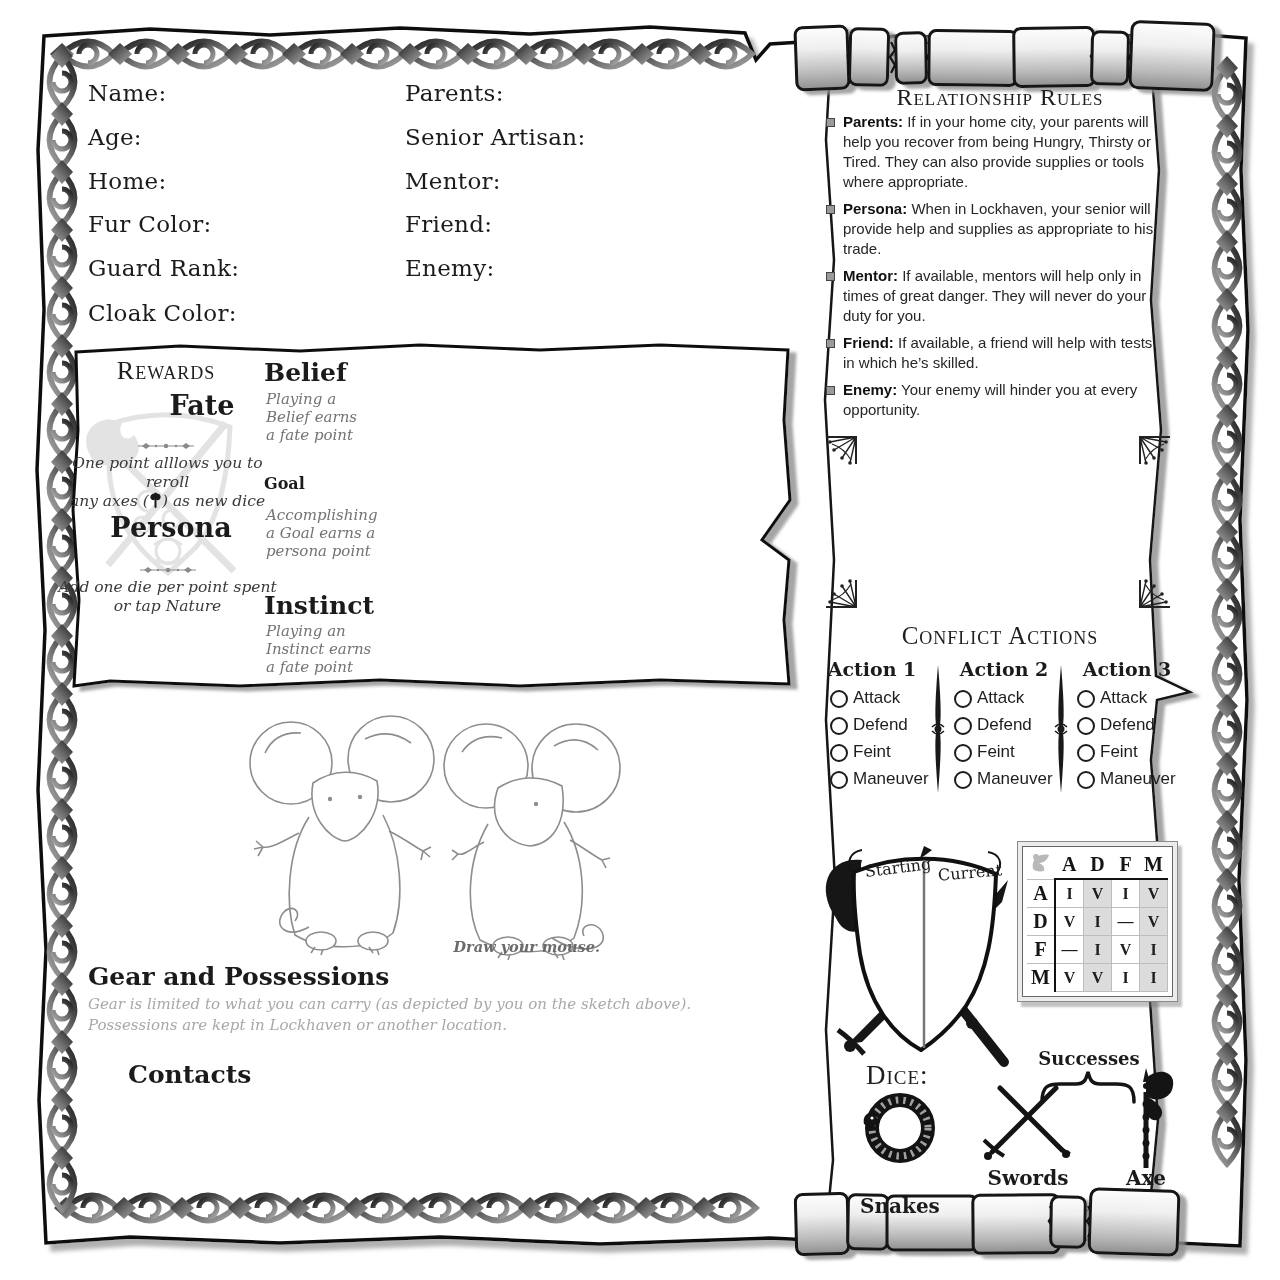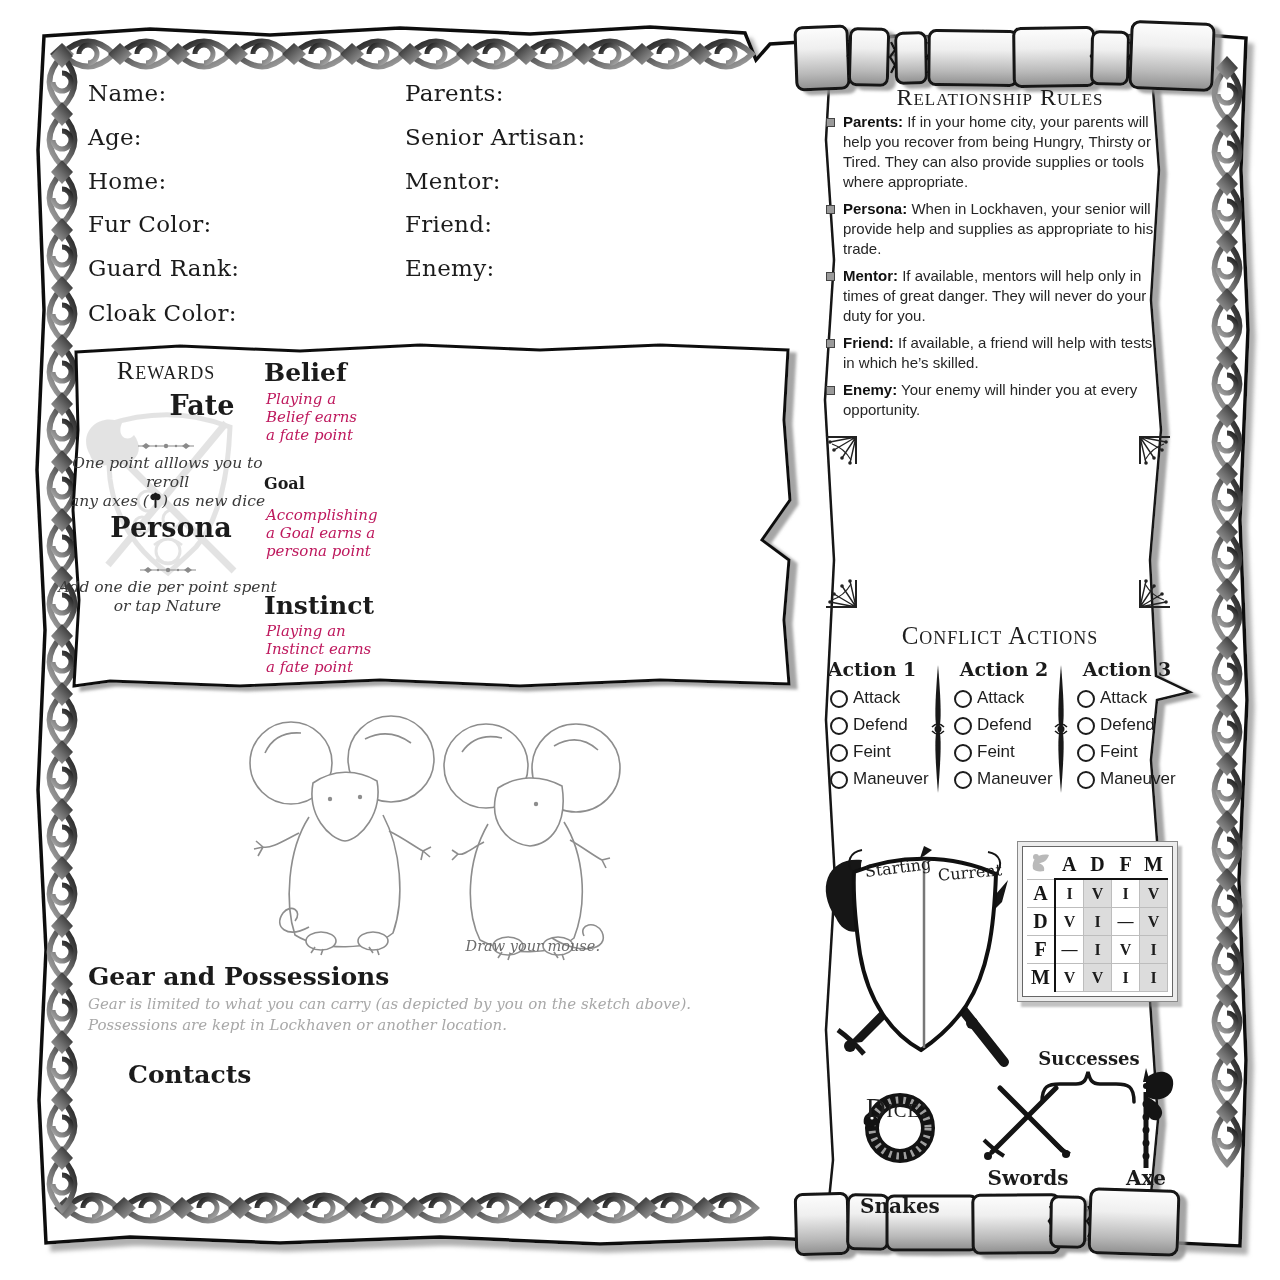--- a/index.html
+++ b/index.html
@@ -4,21 +4,21 @@
 <style>
   html,body{margin:0;padding:0;background:#fff;}
   .stage{position:relative;width:1280px;height:1280px;background:#fff;overflow:hidden;
          font-family:"DejaVu Serif",serif;}
   .abs{position:absolute;}
   .disp{font-family:"DejaVu Serif",serif;color:#1b1b1b;}
   .caps{font-family:"Liberation Serif",serif;font-variant:small-caps;font-weight:normal;
         color:#1e1e1e;letter-spacing:1px;}
   .sans{font-family:"Liberation Sans",sans-serif;color:#262626;}
   .note{font-family:"DejaVu Serif",serif;font-style:italic;color:#3a3a3a;}
-  .gnote{font-family:"DejaVu Serif",serif;font-style:italic;color:#be185d;}
+  .gnote{font-family:"DejaVu Serif",serif;font-style:italic;color:#737373;}
   .hint{font-family:"DejaVu Serif",serif;font-style:italic;color:#a8a8a8;}
   .ctr{text-align:center;}
   .pre{white-space:pre-line;}
   .flabel{font-size:23px;letter-spacing:0.3px;}
   .field{background:transparent;}
   .rr-list{width:342px;}
   .rr-item{display:flex;margin-bottom:7px;}
   .bullet{width:7px;height:7px;background:#9a9a9a;border:1.5px solid #444;
           margin:6px 8px 0 0;flex:none;}
   .rr-text{margin:0;font-size:15px;line-height:20px;}
@@ -387,21 +387,21 @@
 <div class="abs gnote pre" style="left:266px;top:506px;font-size:15px;line-height:18px;">Accomplishing
 a Goal earns a
 persona point</div>
 <div class="abs disp" style="left:264px;top:591px;font-size:25px;font-weight:bold;">Instinct</div>
 <div class="abs gnote pre" style="left:266px;top:622px;font-size:15px;line-height:18px;">Playing an
 Instinct earns
 a fate point</div>
 <div class="abs field" style="left:400px;top:360px;width:370px;height:310px;"></div>
 
 <div class="abs field" style="left:240px;top:695px;width:380px;height:240px;"></div>
-<div class="abs hint" style="left:440px;top:938px;width:160px;text-align:right;font-size:14.5px;color:#6a6a6a;">Draw your mouse.</div>
+<div class="abs hint" style="left:440px;top:938px;width:160px;text-align:right;font-size:14.5px;color:#6a6a6a;font-weight:bold;">Draw your mouse.</div>
 
 <div class="abs disp" style="left:88px;top:962px;font-size:25px;font-weight:bold;">Gear and Possessions</div>
 <div class="abs hint" style="left:88px;top:995px;font-size:15px;">Gear is limited to what you can carry (as depicted by you on the sketch above).</div>
 <div class="abs hint" style="left:88px;top:1016px;font-size:15px;">Possessions are kept in Lockhaven or another location.</div>
 <div class="abs field" style="left:88px;top:1038px;width:650px;height:18px;"></div>
 <div class="abs disp" style="left:88px;top:1060px;font-size:25px;font-weight:bold;margin-left:40px;">Contacts</div>
 <div class="abs field" style="left:88px;top:1095px;width:650px;height:85px;"></div>
 
 <div class="abs caps ctr" style="left:830px;top:84px;width:340px;font-size:24px;">Relationship Rules</div>
 <div class="abs rr-list" style="left:826px;top:112px;">
@@ -504,19 +504,19 @@
       <th class="rowh">M</th>
       <td class="c1">V</td>
       <td class="sh">V</td>
       <td>I</td>
       <td class="sh">I</td>
     </tr>
   </tbody>
       </table>
 </div>
 
-<div class="abs caps" style="left:866px;top:1060px;font-size:27px;margin-top:33px;">Dice:</div>
+<div class="abs caps" style="left:866px;top:1060px;font-size:27px;">Dice:</div>
 <div class="abs disp ctr" style="left:1038px;top:1048px;width:102px;font-size:18px;font-weight:bold;">Successes</div>
 <div class="abs disp ctr" style="left:858px;top:1166px;width:84px;font-size:20px;font-weight:bold;margin-top:28px;">Snakes</div>
 <div class="abs disp ctr" style="left:986px;top:1166px;width:84px;font-size:20px;font-weight:bold;">Swords</div>
 <div class="abs disp ctr" style="left:1112px;top:1166px;width:68px;font-size:20px;font-weight:bold;">Axe</div>
 
 </div>
 
 </body></html>

